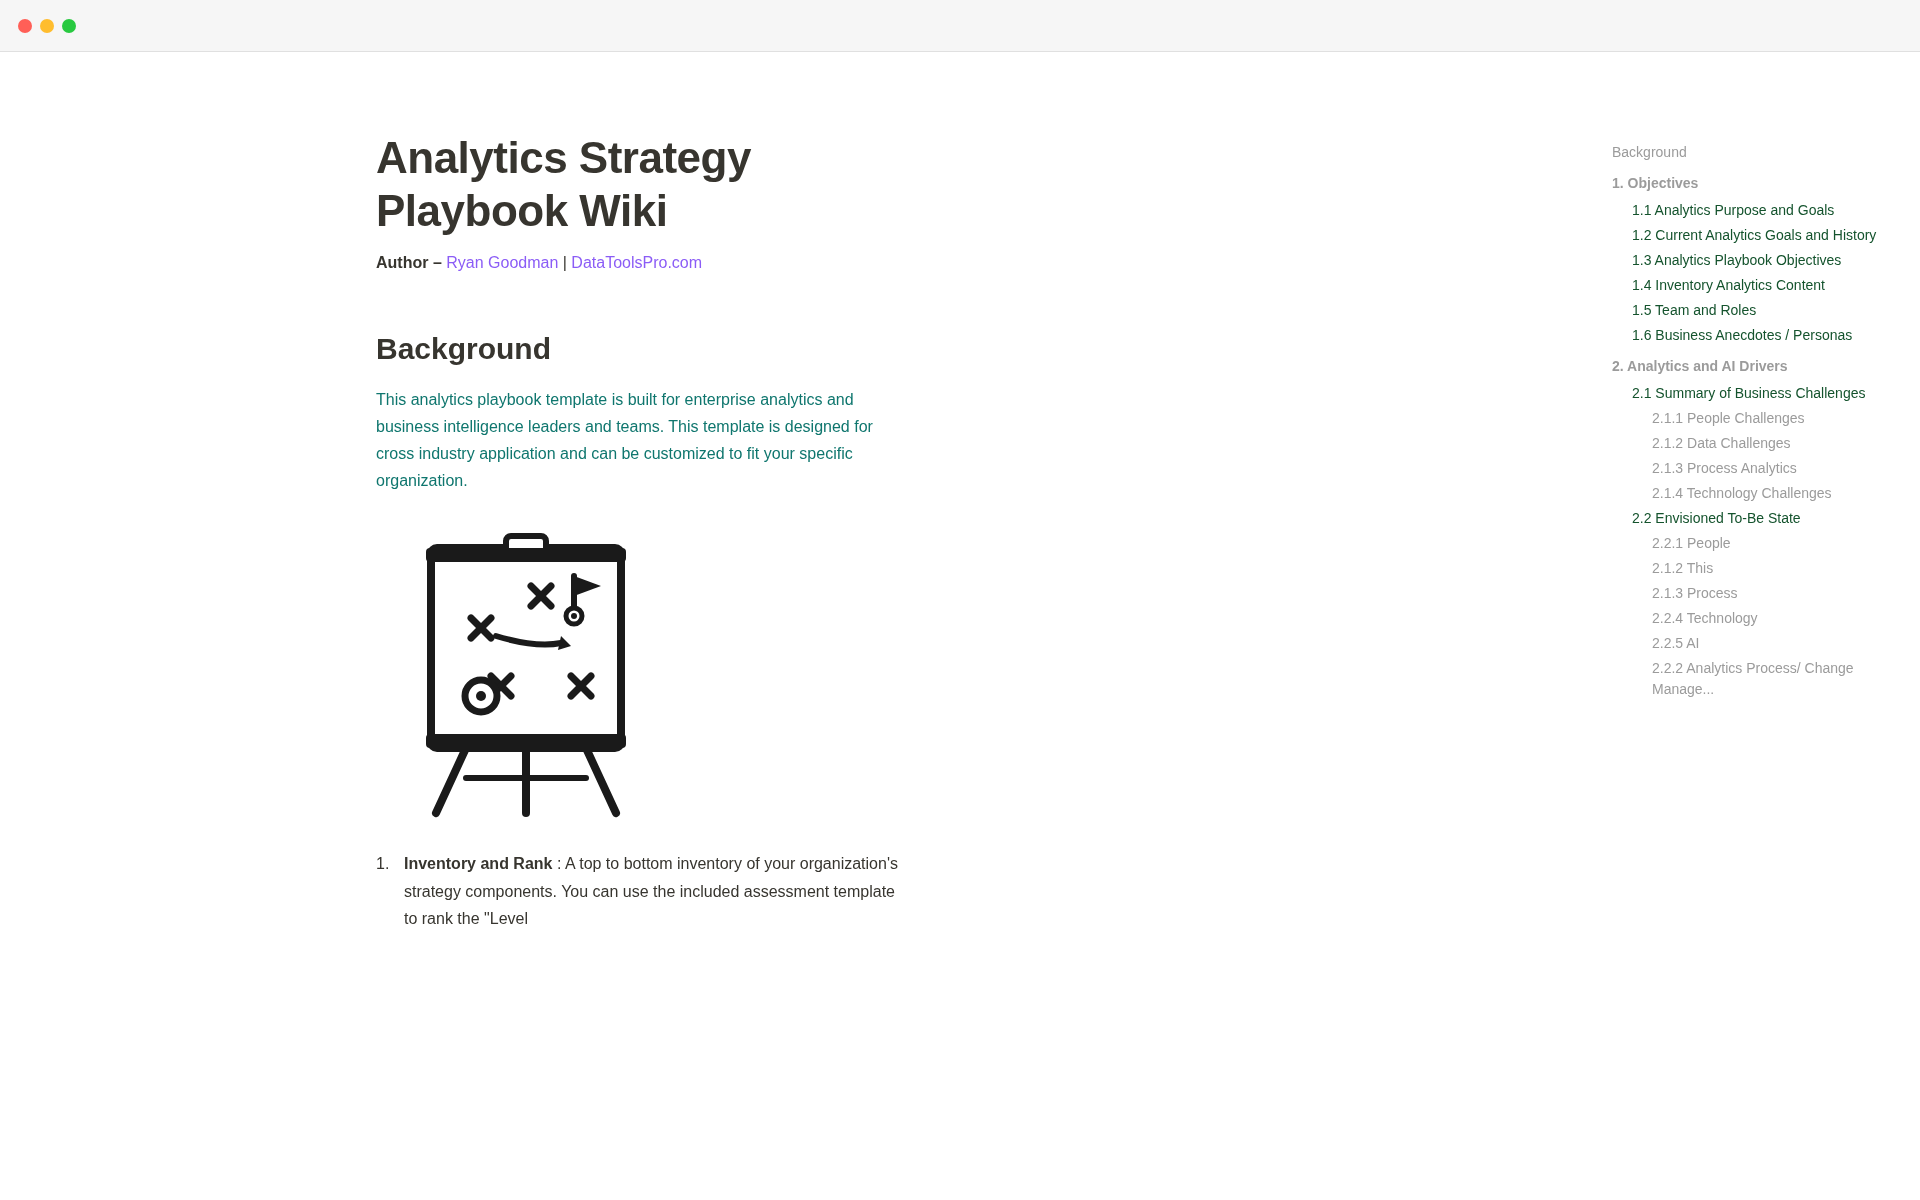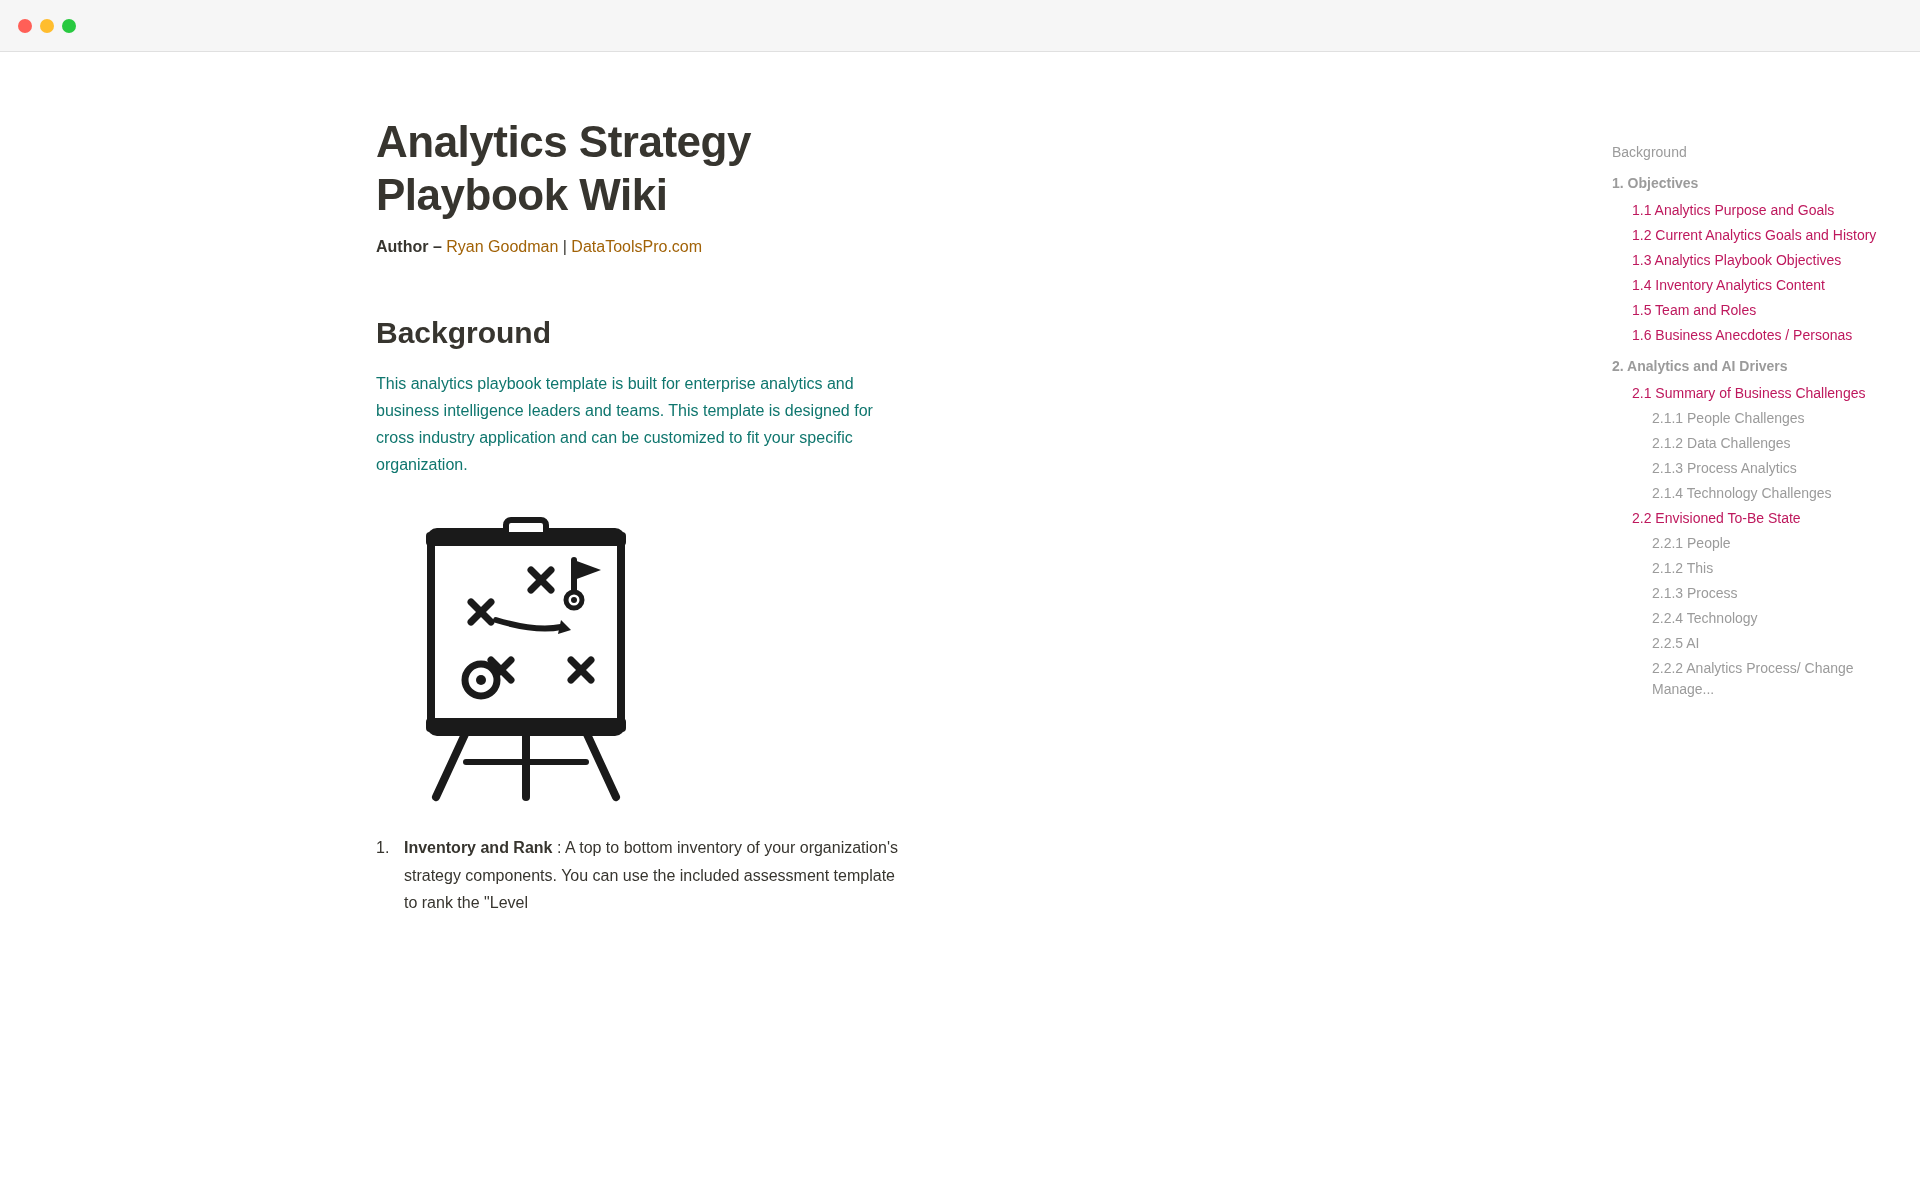--- a/index.html
+++ b/index.html
@@ -40,21 +40,21 @@
       display: inline-block;
     }
 
     .traffic-red { background: #ff5f57; }
     .traffic-yellow { background: #ffbd2e; }
     .traffic-green { background: #28c940; }
 
     
     .page-wrapper {
       display: flex;
-      padding-top: 36px;
+      padding-top: 52px;
       min-height: 1200px;
     }
 
     
     .main-content {
       flex: 1;
       max-width: 720px;
       margin: 0 auto;
       padding: 80px 96px 80px 96px;
       margin-left: 280px;
@@ -73,21 +73,21 @@
       font-size: 16px;
       color: #37352f;
       margin-bottom: 60px;
     }
 
     .author-line .author-label {
       font-weight: 600;
     }
 
     .author-line .author-link {
-      color: #a16207;
+      color: #8b5cf6;
       text-decoration: none;
     }
 
     .section-heading {
       font-size: 30px;
       font-weight: 700;
       color: #37352f;
       margin-bottom: 20px;
       margin-top: 40px;
     }
@@ -152,21 +152,21 @@
 
     .toc-item.level-1 {
       font-weight: 700;
       margin-top: 6px;
       margin-bottom: 2px;
       color: #9b9b9b;
     }
 
     .toc-item.level-2 {
       padding-left: 20px;
-      color: #be185d;
+      color: #14532d;
     }
 
     .toc-item.level-3 {
       padding-left: 40px;
       color: #9b9b9b;
     }
 
     .toc-item.top-level {
       padding-left: 0;
       margin-top: 8px;

